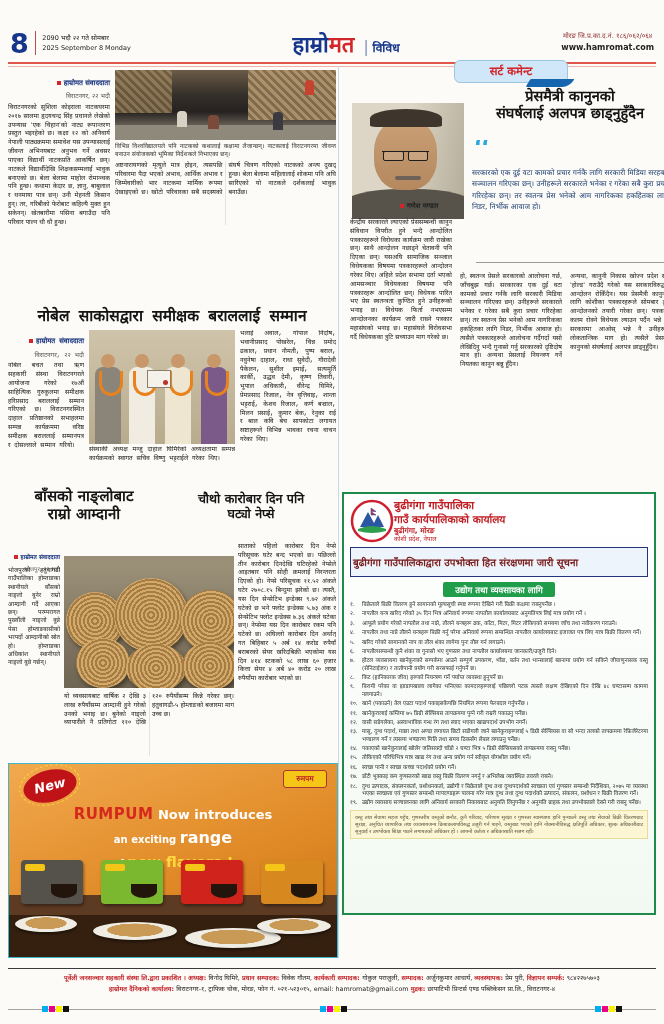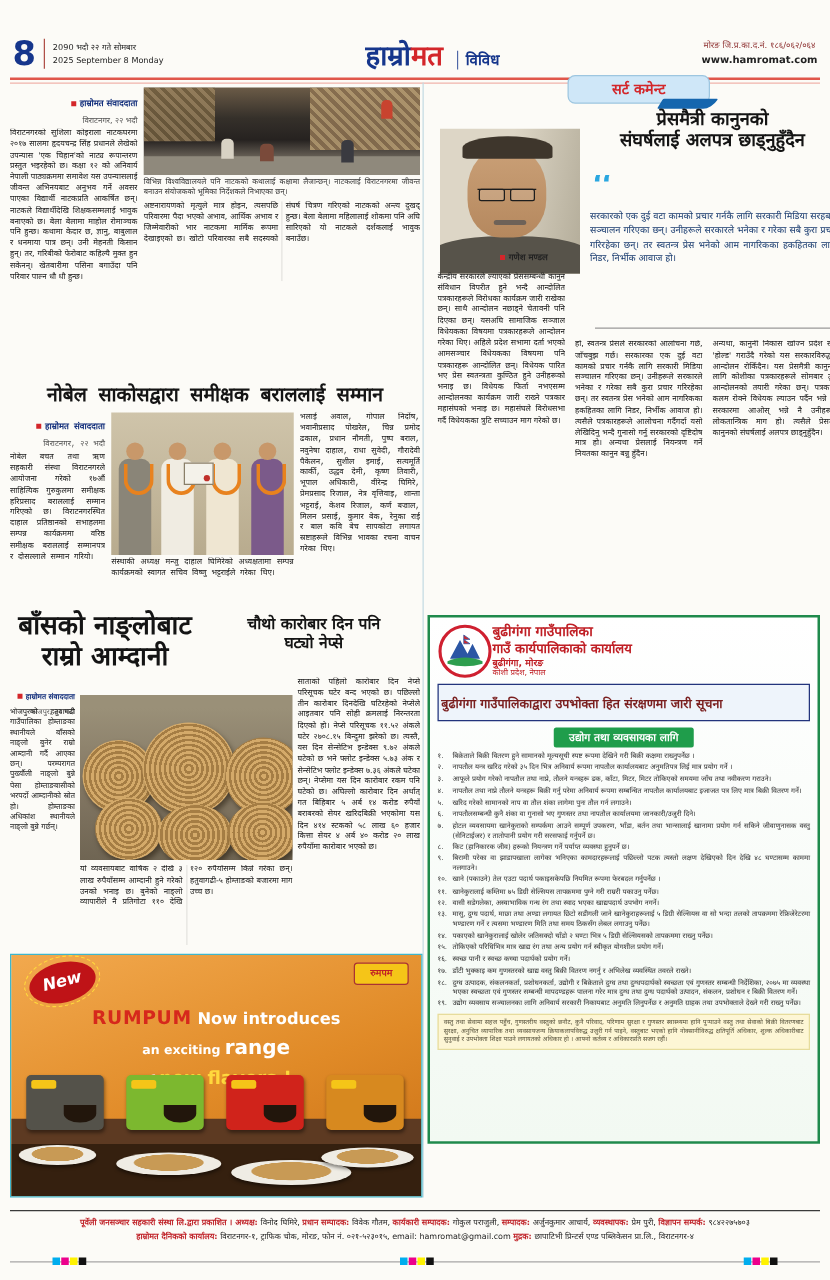--- a/index.html
+++ b/index.html
@@ -174,21 +174,21 @@
               <i></i>
             </i>
         </div>
         <div class="d" style="margin-top:2px;height:30px;">संस्थाकी अध्यक्ष मन्जु दाहाल घिमिरेको अध्यक्षतामा सम्पन्न कार्यक्रमको स्वागत सचिव विष्णु भट्टराईले गरेका थिए।</div>
       </div>
       <div class="d" style="flex:1;height:148px;">भलाई अवाल, गोपाल निर्दोष, भवानीप्रसाद पोखरेल, चिन्न प्रमोद ढकाल, प्रधान नौमती, पुष्प बराल, नवुनेषा दाहाल, राधा सुवेदी, गौरादेवी पैकेलन, सुशील इमाई, सत्यमूर्ति कार्की, उद्धव देमी, कृष्ण तिवारी, भूपाल अधिकारी, वीरेन्द्र घिमिरे, प्रेमप्रसाद रिजाल, नेत्र वृत्तिवाइ, शान्ता भट्टराई, केशव रिजाल, कर्ण बज्राल, मिलन प्रसाई, कुमार बेक, रेनुका राई र बाल कवि बेच सापकोटा लगायत स्रष्टाहरूले विभिन्न भावका रचना वाचन गरेका थिए।</div>
     </div>
   </section>
 
   <section class="abs" style="left:8px;top:486px;width:328px;height:274px;">
-    <div class="abs hl" style="left:0;top:2px;width:152px;font-size:21px;text-align:center;">
+    <div class="abs hl" style="left:0;top:2px;width:152px;font-size:15px;text-align:center;">
       <div>बाँसको नाङ्लोबाट</div>
         <div>राम्रो आम्दानी</div>
     </div>
     <div class="abs hl" style="left:158px;top:6px;width:170px;font-size:12.5px;text-align:center;">
       <div>चौथो कारोबार दिन पनि</div>
         <div>घट्यो नेप्से</div>
     </div>
     <div class="abs byl" style="left:0;top:58px;width:52px;">
       <div><span class="sq"></span><span class="rep" style="font-size:5.8px;">हाम्रोमत संवाददाता</span></div>
       <div class="dl" style="font-size:5.8px;">भोजपुर, २२ भदौ</div>

